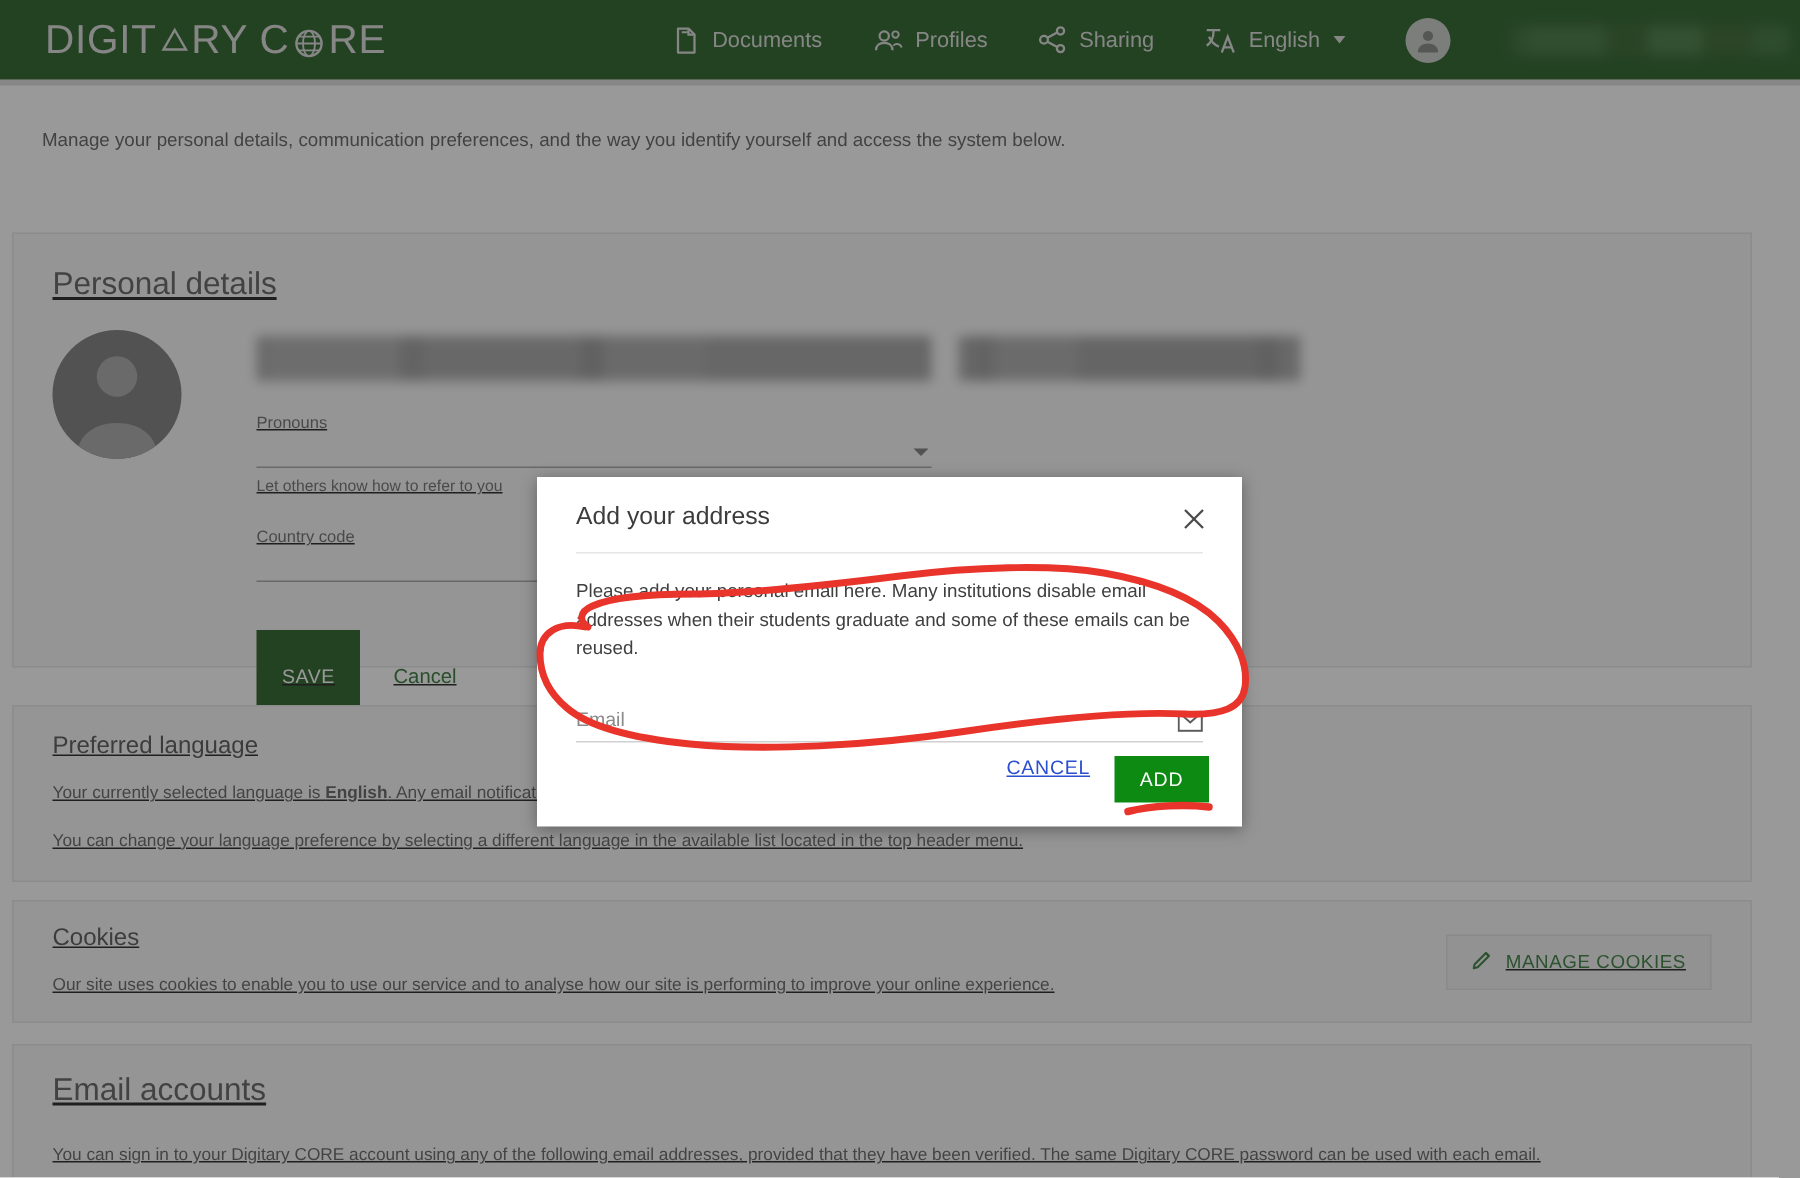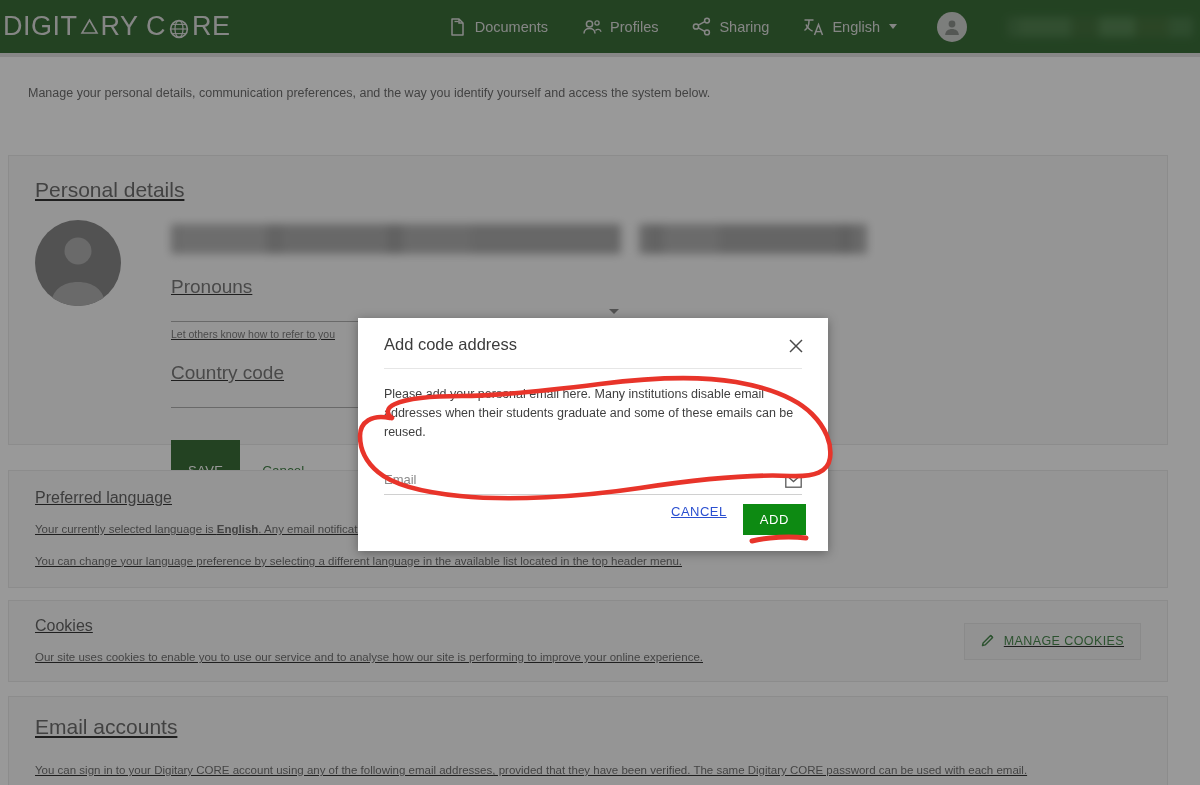--- a/index.html
+++ b/index.html
@@ -14,21 +14,21 @@
 
   
   .page { position: absolute; inset: 0; background: #ffffff; }
 
   .topbar {
     position: absolute; left: 0; top: 0; width: 1200px; height: 53px;
     background: #0a4a08;
     display: flex; align-items: center;
   }
   .logo {
-    margin-left: 3px;
+    margin-left: 30px;
     color: #d6d8d6;
     font-size: 27px;
     letter-spacing: 0.5px;
     display: flex; align-items: center; gap: 1px;
     font-weight: 400;
     white-space: nowrap;
   }
   .logo .tri { display: inline-block; width: 19px; height: 19px; position: relative; margin: 0 1px; }
   .logo .tri svg, .logo .globe svg { display: block; }
   .logo .globe { display: inline-block; width: 22px; height: 22px; margin: 0 1px; position: relative; top: 2px; }
@@ -86,21 +86,21 @@
   }
   .blur-b {
     width: 228px; margin-left: 18px;
     background:
       linear-gradient(90deg,#9a9a9a 0 10px,#8e8e8e 10px 24px,#a0a0a0 24px 80px,#939393 80px 200px,#8a8a8a 200px 214px,#9b9b9b 214px 228px);
   }
   .blur-wrap { display: flex; }
 
   .field { position: relative; margin-top: 22px; }
   .field .line { position: absolute; left: 0; right: 0; bottom: 0; height: 1px; background: #9b9b9b; }
-  .field .lbl { font-size: 19px; color: #585858; padding-bottom: 24px; }
+  .field .lbl { font-size: 11px; color: #585858; padding-bottom: 24px; }
   .field .arrow {
     position: absolute; right: 2px; bottom: 8px;
     width: 0; height: 0; border-left: 5px solid transparent; border-right: 5px solid transparent; border-top: 5.5px solid #6b6b6b;
   }
   .field-help { font-size: 10.5px; color: #5a5a5a; margin-top: 6px; }
 
   .btn-row { margin-top: 32px; display: flex; align-items: center; gap: 22px; }
   .btn-save {
     background: #0a4a08; color: #fff; font-size: 13px; letter-spacing: .4px;
     border: none; padding: 23px 17px; cursor: pointer;
@@ -303,21 +303,21 @@
       <div class="card-title">Email accounts</div>
       <div class="card-text" style="margin-top:23px;">You can sign in to your Digitary CORE account using any of the following email addresses, provided that they have been verified. The same Digitary CORE password can be used with each email.</div>
     </div>
 
   </div>
 
   <div class="scrim"></div>
 
   <div class="modal">
     <div class="modal-head">
-      <div class="modal-title">Add code address</div>
+      <div class="modal-title">Add your address</div>
       <div class="modal-close">
         <svg width="16" height="16" viewBox="0 0 16 16">
             <line x1="2" y1="2" x2="14" y2="14" stroke="#4a4a4a" stroke-width="1.5"></line>
             <line x1="14" y1="2" x2="2" y2="14" stroke="#4a4a4a" stroke-width="1.5"></line>
           </svg>
       </div>
     </div>
     <div class="modal-divider"></div>
     <div class="modal-body">
       <div class="modal-desc">Please add your personal email here. Many institutions disable email addresses when their students graduate and some of these emails can be reused.</div>

